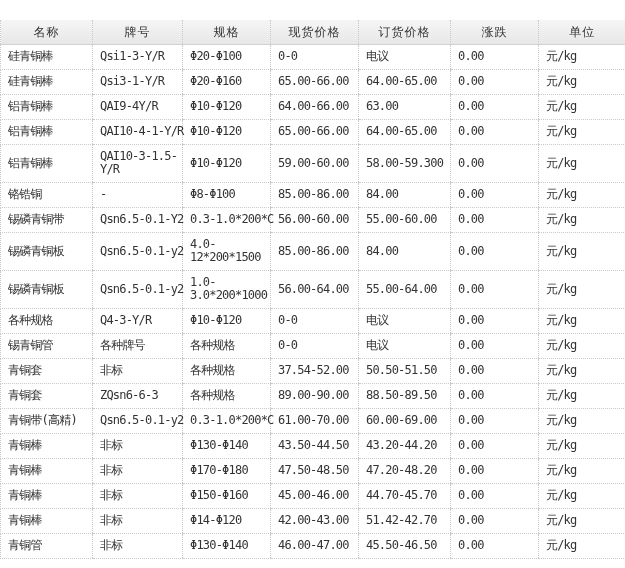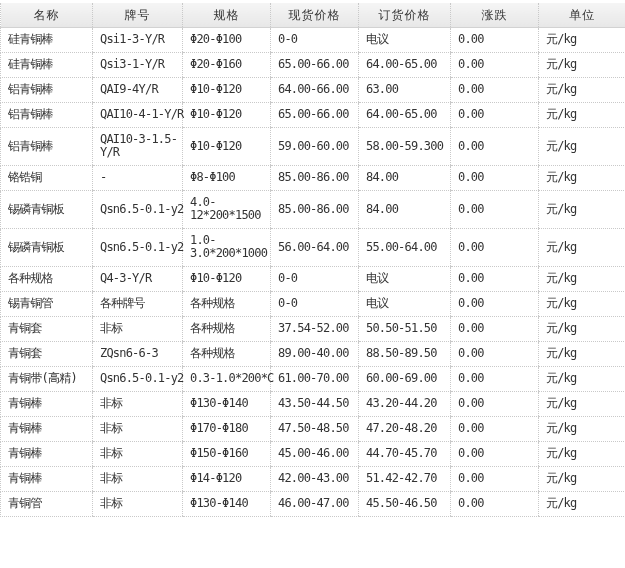--- a/index.html
+++ b/index.html
@@ -10,21 +10,21 @@
   body {
     width: 625px;
     height: 568px;
     overflow: hidden;
     font-family: "DejaVu Sans Mono", "Liberation Mono", monospace;
   }
   table.price-table {
     border-collapse: collapse;
     table-layout: fixed;
     width: 625px;
-    margin-top: 3px;
+    margin-top: 20px;
   }
   .price-table th {
     background: linear-gradient(#f5f5f5, #e7e7e7);
     border-bottom: 1px solid #d2d2d2;
     border-left: 1px dotted #c9c9c9;
     height: 24px;
     padding: 0;
     font-weight: normal;
     font-size: 12px;
     color: #333333;
@@ -119,20 +119,29 @@
       <tr>
         <td>铬锆铜</td>
         <td>-</td>
         <td>Φ8-Φ100</td>
         <td>85.00-86.00</td>
         <td>84.00</td>
         <td>0.00</td>
         <td>元/kg</td>
       </tr>
       <tr>
+        <td>锡磷青铜带</td>
+        <td>Qsn6.5-0.1-Y2</td>
+        <td>0.3-1.0*200*C</td>
+        <td>56.00-60.00</td>
+        <td>55.00-60.00</td>
+        <td>0.00</td>
+        <td>元/kg</td>
+      </tr>
+      <tr>
         <td>锡磷青铜板</td>
         <td>Qsn6.5-0.1-y2</td>
         <td>4.0-
 12*200*1500</td>
         <td>85.00-86.00</td>
         <td>84.00</td>
         <td>0.00</td>
         <td>元/kg</td>
       </tr>
       <tr>
@@ -169,21 +178,21 @@
         <td>各种规格</td>
         <td>37.54-52.00</td>
         <td>50.50-51.50</td>
         <td>0.00</td>
         <td>元/kg</td>
       </tr>
       <tr>
         <td>青铜套</td>
         <td>ZQsn6-6-3</td>
         <td>各种规格</td>
-        <td>89.00-40.00</td>
+        <td>89.00-90.00</td>
         <td>88.50-89.50</td>
         <td>0.00</td>
         <td>元/kg</td>
       </tr>
       <tr>
         <td>青铜带(高精)</td>
         <td>Qsn6.5-0.1-y2</td>
         <td>0.3-1.0*200*C</td>
         <td>61.00-70.00</td>
         <td>60.00-69.00</td>

